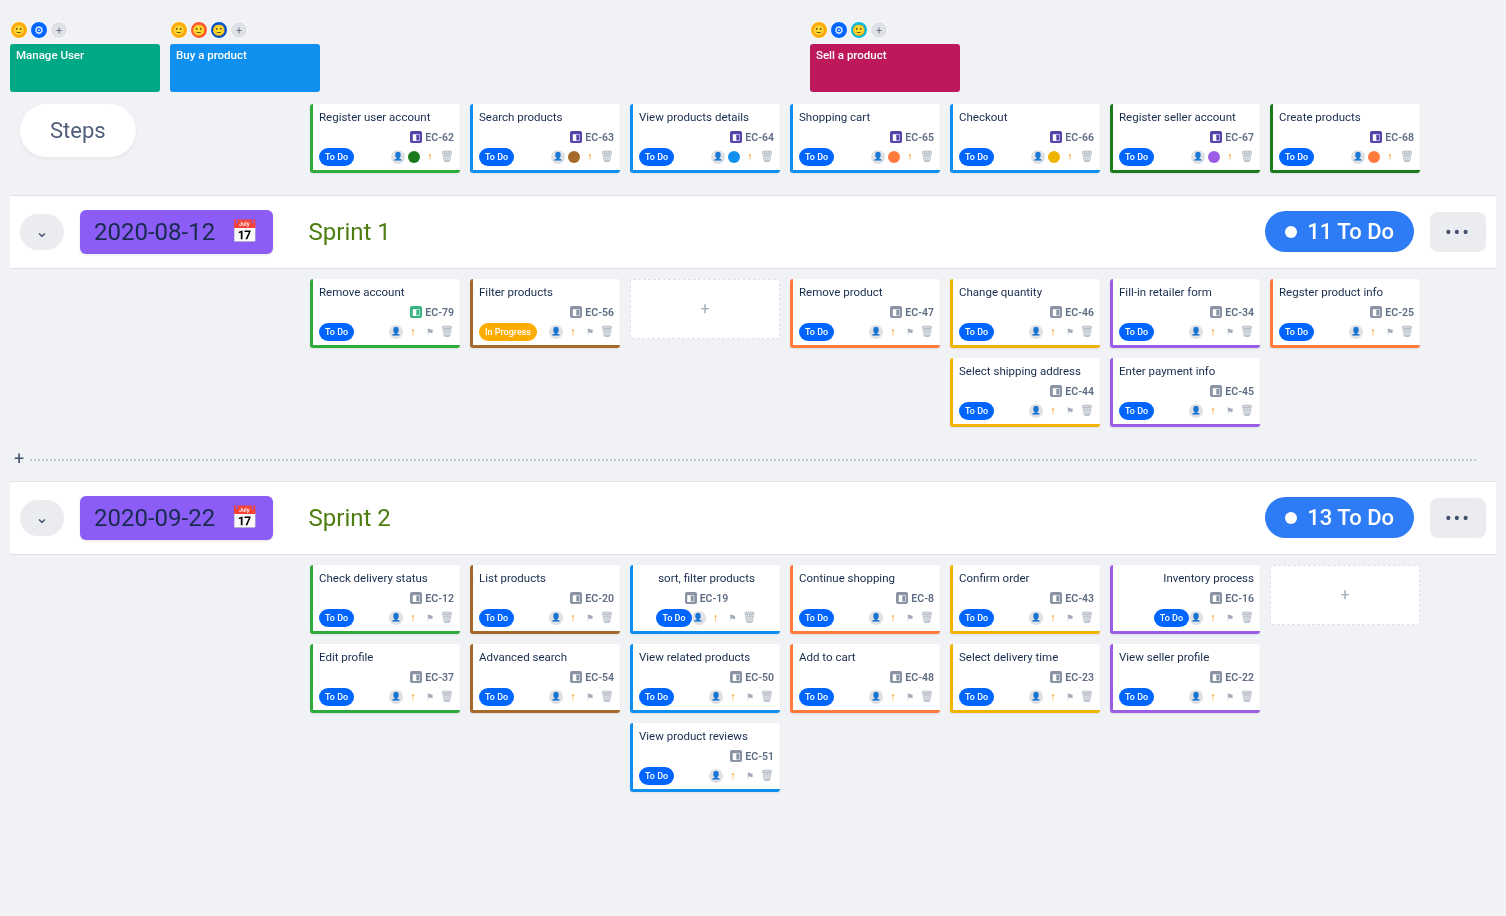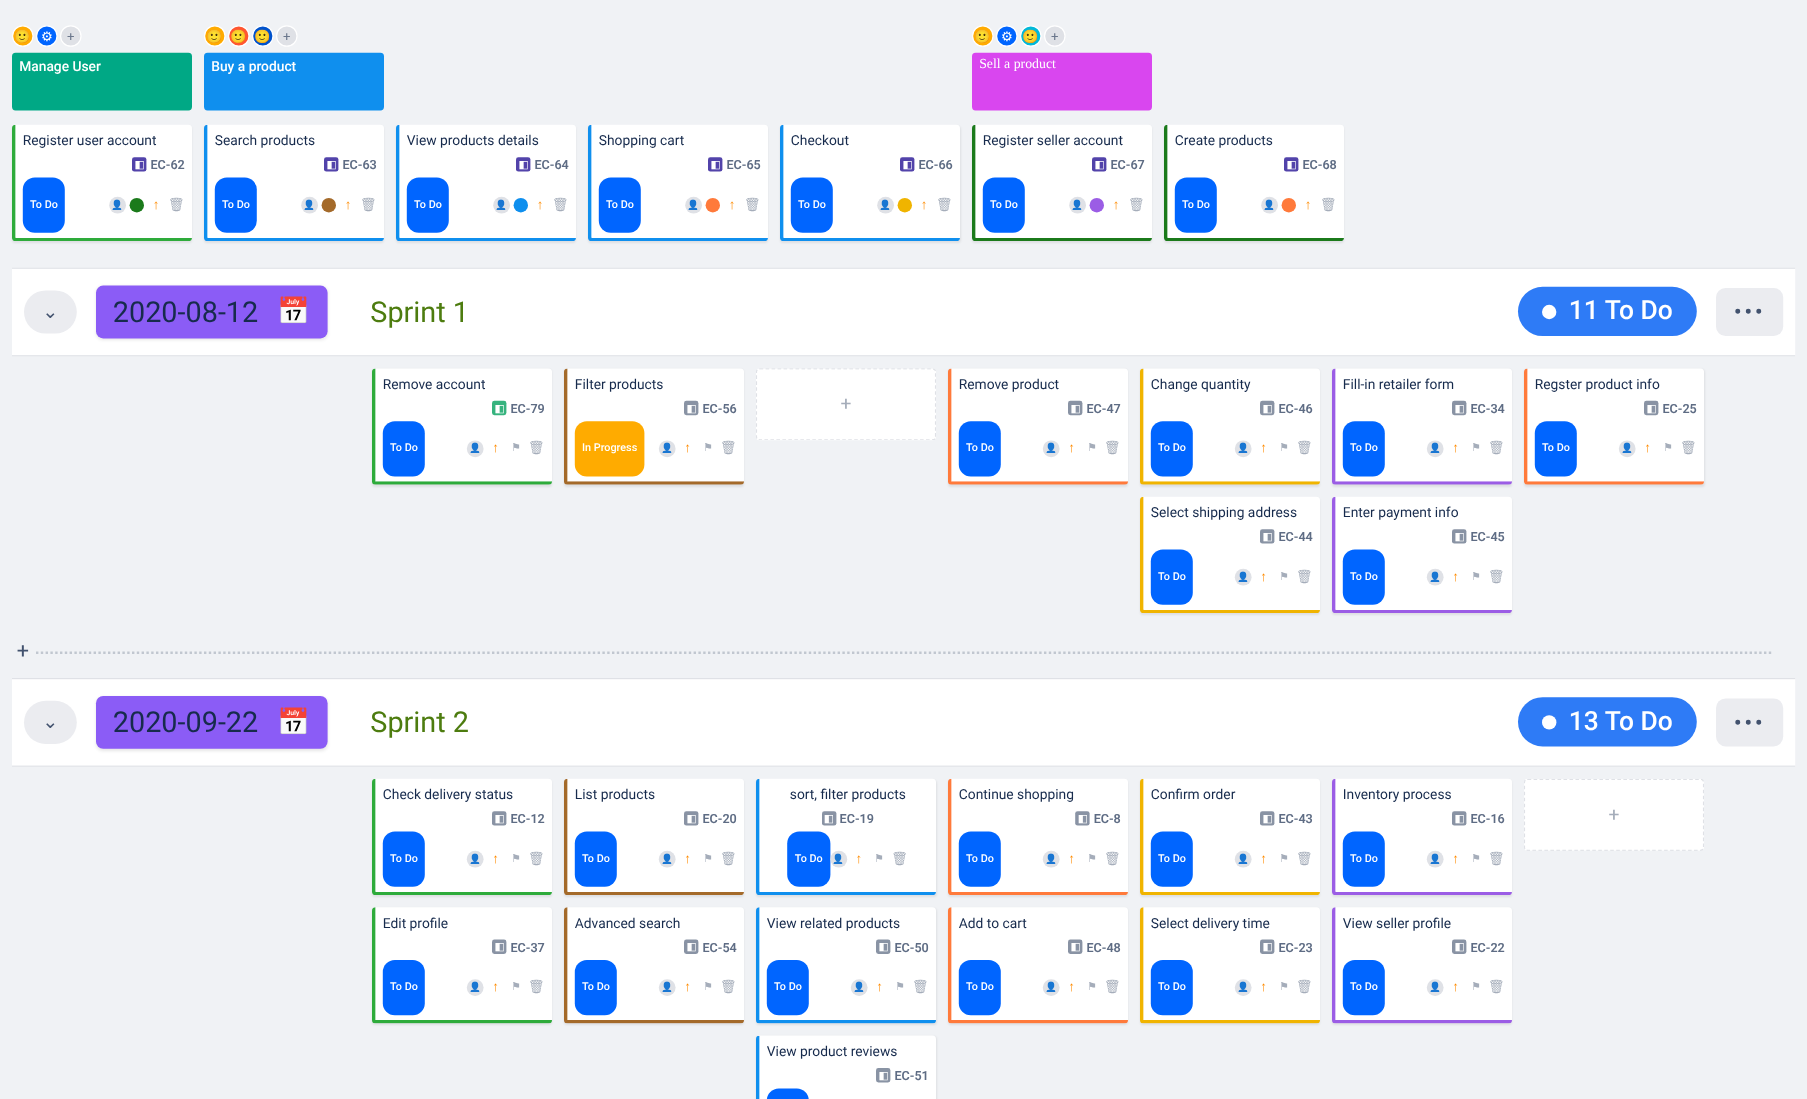--- a/index.html
+++ b/index.html
@@ -67,21 +67,21 @@
   .card-key-row { display:flex; justify-content:flex-end; align-items:center; gap:3px; margin-top:6px; }
   .key-icon {
     width: 12px; height: 12px; border-radius: 2px;
     display:inline-flex; align-items:center; justify-content:center;
     font-size: 9px; color: #fff;
   }
   .key-text { font-size: 10.5px; font-weight: 600; color: #5e6c84; }
   .card-footer { display:flex; align-items:center; justify-content:space-between; margin-top:4px; }
   .status-pill {
     border-radius: 10px;
-    padding: 18px 6px;
+    padding: 4px 6px;
     font-size: 9px;
     font-weight: 500;
     color: #fff;
     display:inline-block;
   }
   .status-todo { background: #0065ff; }
   .status-inprogress { background: #ffab00; }
   .card-icons { display:flex; align-items:center; gap:3px; }
   .ci {
     width: 14px; height: 14px; display:inline-flex; align-items:center; justify-content:center;
@@ -198,26 +198,29 @@
         <div class="col"></div>
         <div class="col"></div>
         <div class="col"></div>
         <div class="col">
           <div class="goal-avatars">
             <div class="avatar face1">🙂</div>
             <div class="avatar gear">⚙</div>
             <div class="avatar face4">🙂</div>
             <div class="avatar add">+</div>
           </div>
-          <div class="goal-card" style="background: #d946ef; font-family: Liberation Serif, serif;">Sell a product</div>
+          <div class="goal-card" style="background: #be185d;">Sell a product</div>
         </div>
         <div class="col"></div>
       </div>
     </div>
     <div class="row">
+      <div class="label-col">
+        <div class="pill-label">Steps</div>
+      </div>
       <div class="cols-wrap">
         <div class="col">
           <div class="card" style="border-left-color: rgb(46, 171, 59); border-bottom-color: rgb(46, 171, 59);">
             <div class="card-title">Register user account</div>
             <div class="card-key-row">
               <span class="key-icon" style="background: rgb(82, 67, 170);">◧</span>
               <span class="key-text">EC-62</span>
             </div>
             <div class="card-footer">
               <span class="status-pill status-todo">To Do</span>
@@ -702,21 +705,21 @@
               <div class="card-icons">
                 <span class="ci assignee">👤</span>
                 <span class="ci arrow">↑</span>
                 <span class="ci flag">⚑</span>
                 <span class="ci trash">🗑</span>
               </div>
             </div>
           </div>
         </div>
         <div class="grid-col">
-          <div class="card" style="border-left-color: rgb(155, 93, 229); border-bottom-color: rgb(155, 93, 229);">
+          <div class="card" style="border-left-color: rgb(155, 93, 229); border-bottom-color: rgb(155, 93, 229); align-items: flex-end;">
             <div class="card-title">Inventory process</div>
             <div class="card-key-row">
               <span class="key-icon" style="background: rgb(137, 147, 164);">◧</span>
               <span class="key-text">EC-16</span>
             </div>
             <div class="card-footer">
               <span class="status-pill status-todo">To Do</span>
               <div class="card-icons">
                 <span class="ci assignee">👤</span>
                 <span class="ci arrow">↑</span>

